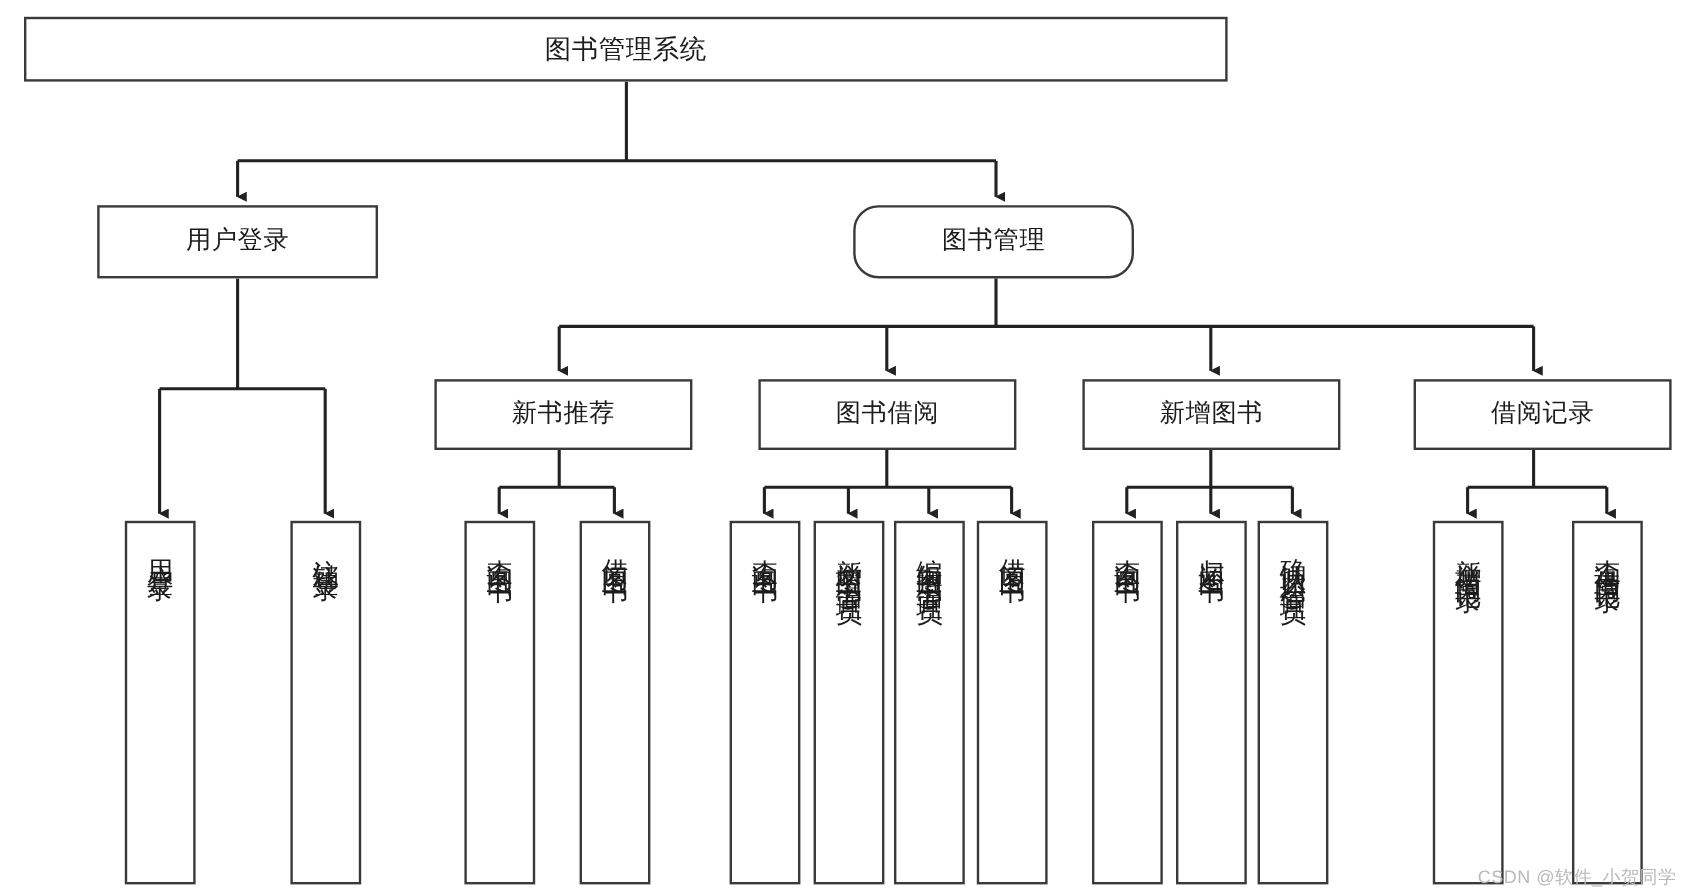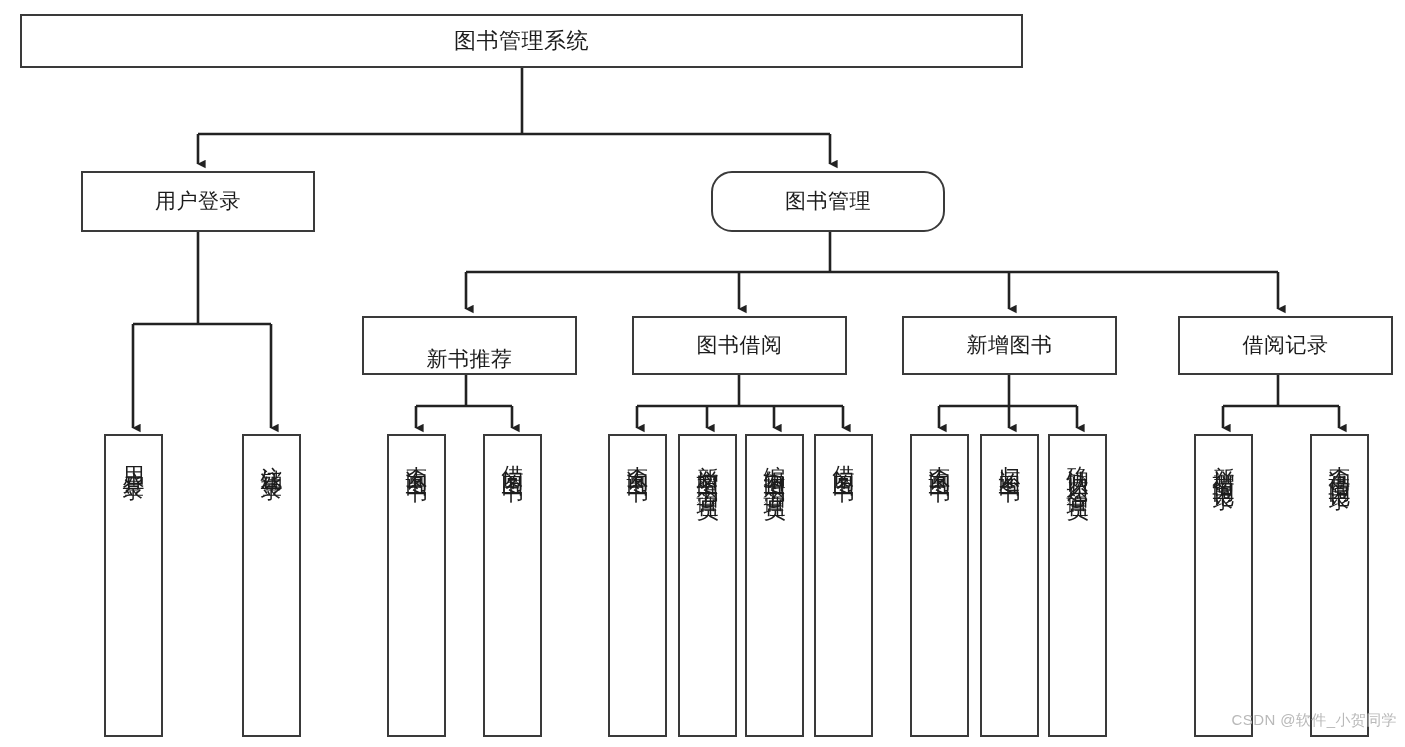--- a/index.html
+++ b/index.html
@@ -60,21 +60,21 @@
     writing-mode: vertical-rl;
     text-orientation: upright;
     font-size: 22px;
     line-height: 1;
     letter-spacing: 5px;
     white-space: nowrap;
   }
   .watermark {
     position: absolute;
     right: 8px;
-    bottom: 17px;
+    bottom: 6px;
     font-size: 15px;
     color: #b9b9b9;
     z-index: 3;
     white-space: nowrap;
     letter-spacing: 0.4px;
   }
 </style>
 </head>
 <body>
 
@@ -134,21 +134,21 @@
     <span class="node-label">图书管理系统</span>
   </div>
 
   <div class="node h" style="left:81px; top:171px; width:234px; height:61px;">
     <span class="node-label">用户登录</span>
   </div>
   <div class="node h" style="left:711px; top:171px; width:234px; height:61px;border-radius:21px;">
     <span class="node-label">图书管理</span>
   </div>
 
-  <div class="node h" style="left:362px; top:316px; width:215px; height:59px;align-items:flex-end;">
+  <div class="node h" style="left:362px; top:316px; width:215px; height:59px;">
     <span class="node-label">新书推荐</span>
   </div>
   <div class="node h" style="left:632px; top:316px; width:215px; height:59px;">
     <span class="node-label">图书借阅</span>
   </div>
   <div class="node h" style="left:902px; top:316px; width:215px; height:59px;">
     <span class="node-label">新增图书</span>
   </div>
   <div class="node h" style="left:1178px; top:316px; width:215px; height:59px;">
     <span class="node-label">借阅记录</span>

